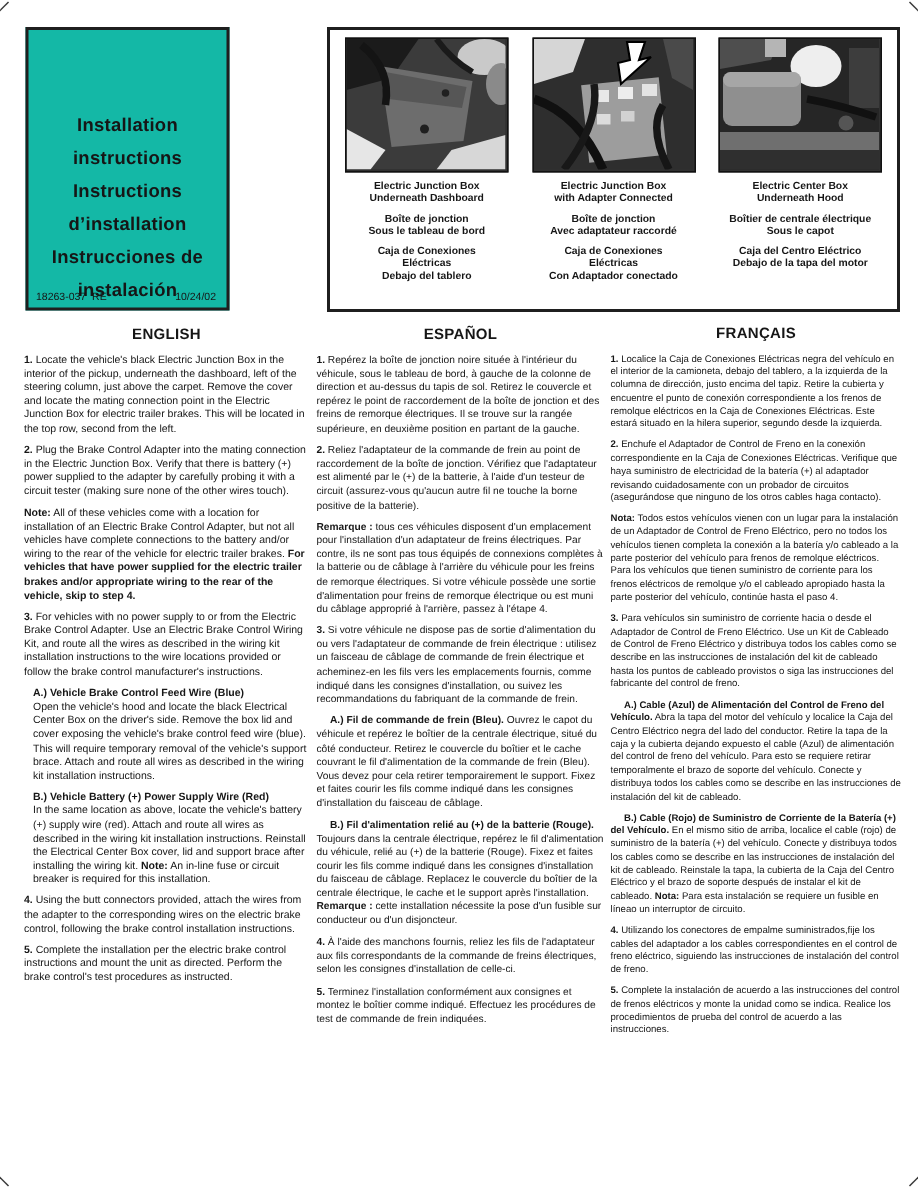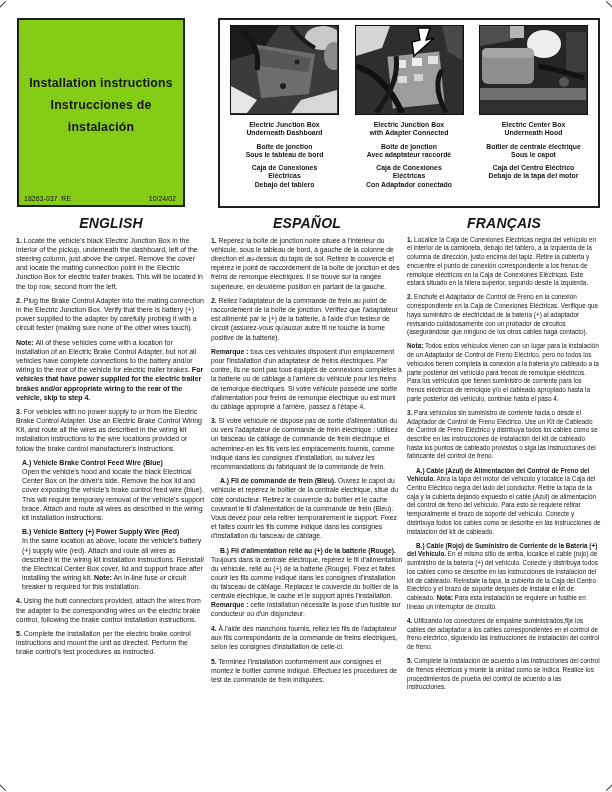--- a/index.html
+++ b/index.html
@@ -3,22 +3,22 @@
 <meta charset="utf-8">
 <style>
   html,body{margin:0;padding:0;}
   body{
     width:612px;height:792px;position:relative;background:#ffffff;
     font-family:"Liberation Sans",sans-serif;color:#161616;overflow:hidden;
     -webkit-font-smoothing:antialiased;
   }
   
   .title-box{
-    position:absolute;left:17px;top:18px;width:168px;height:189px;
-    border:2px solid #1f1f1f;box-sizing:border-box;background:#84cc16;
+    position:absolute;left:17px;top:18px;width:136px;height:189px;
+    border:2px solid #1f1f1f;box-sizing:border-box;background:#14b8a6;
   }
   .title-lines{padding-top:52px;text-align:center;}
   .title-lines div{font-weight:bold;font-size:12.3px;line-height:22px;letter-spacing:.2px;}
   .title-foot{
     position:absolute;left:5px;right:7px;bottom:3px;
     display:flex;justify-content:space-between;font-size:7px;white-space:pre;
   }
   
   .photos-box{
     position:absolute;left:218px;top:18px;width:382px;height:190px;
@@ -28,21 +28,21 @@
   .figure{width:115px;display:flex;flex-direction:column;align-items:center;}
   .photo{
     width:109px;height:90px;border:1.5px solid #111;box-sizing:border-box;
     background:#303030;overflow:hidden;flex:none;
   }
   .photo svg{display:block;}
   .captions{margin-top:6px;text-align:center;}
   .cap-group{font-size:6.9px;font-weight:bold;line-height:8.3px;margin-bottom:5px;}
   
   .col{position:absolute;top:219px;}
-  .col h2{margin:0 0 8px 0;text-align:center;font-size:14px;letter-spacing:.2px;font-style:italic;}
+  .col h2{margin:0 0 8px 0;text-align:center;font-size:10px;letter-spacing:.2px;}
   .col-en{left:16px;width:190px;font-size:7px;line-height:9.1px;}
   .col-fr{left:211px;width:192px;font-size:6.8px;line-height:9.1px;}
   .col-es{left:407px;width:194px;font-size:6.4px;line-height:8.7px;}
   .para{margin:0 0 5.5px 0;}
   .b{font-weight:bold;}
   .ind-block{margin-left:6px;}
   .ind-first{text-indent:9px;}
   
   .corner{position:absolute;width:9px;height:0;border-top:1.6px solid #3a3a3a;}
   .c-tl{left:-2px;top:4px;transform:rotate(-45deg);}
@@ -54,20 +54,21 @@
 <body>
 
 <div class="corner c-tl"></div>
 <div class="corner c-tr"></div>
 <div class="corner c-bl"></div>
 <div class="corner c-br"></div>
 
 <div class="title-box">
   <div class="title-lines">
     <div>Installation instructions</div>
+    <div>Instructions d’installation</div>
     <div>Instrucciones de instalación</div>
   </div>
   <div class="title-foot">
     <span>18263-037  RE</span>
     <span>10/24/02</span>
   </div>
 </div>
 
 <div class="photos-box">
 

